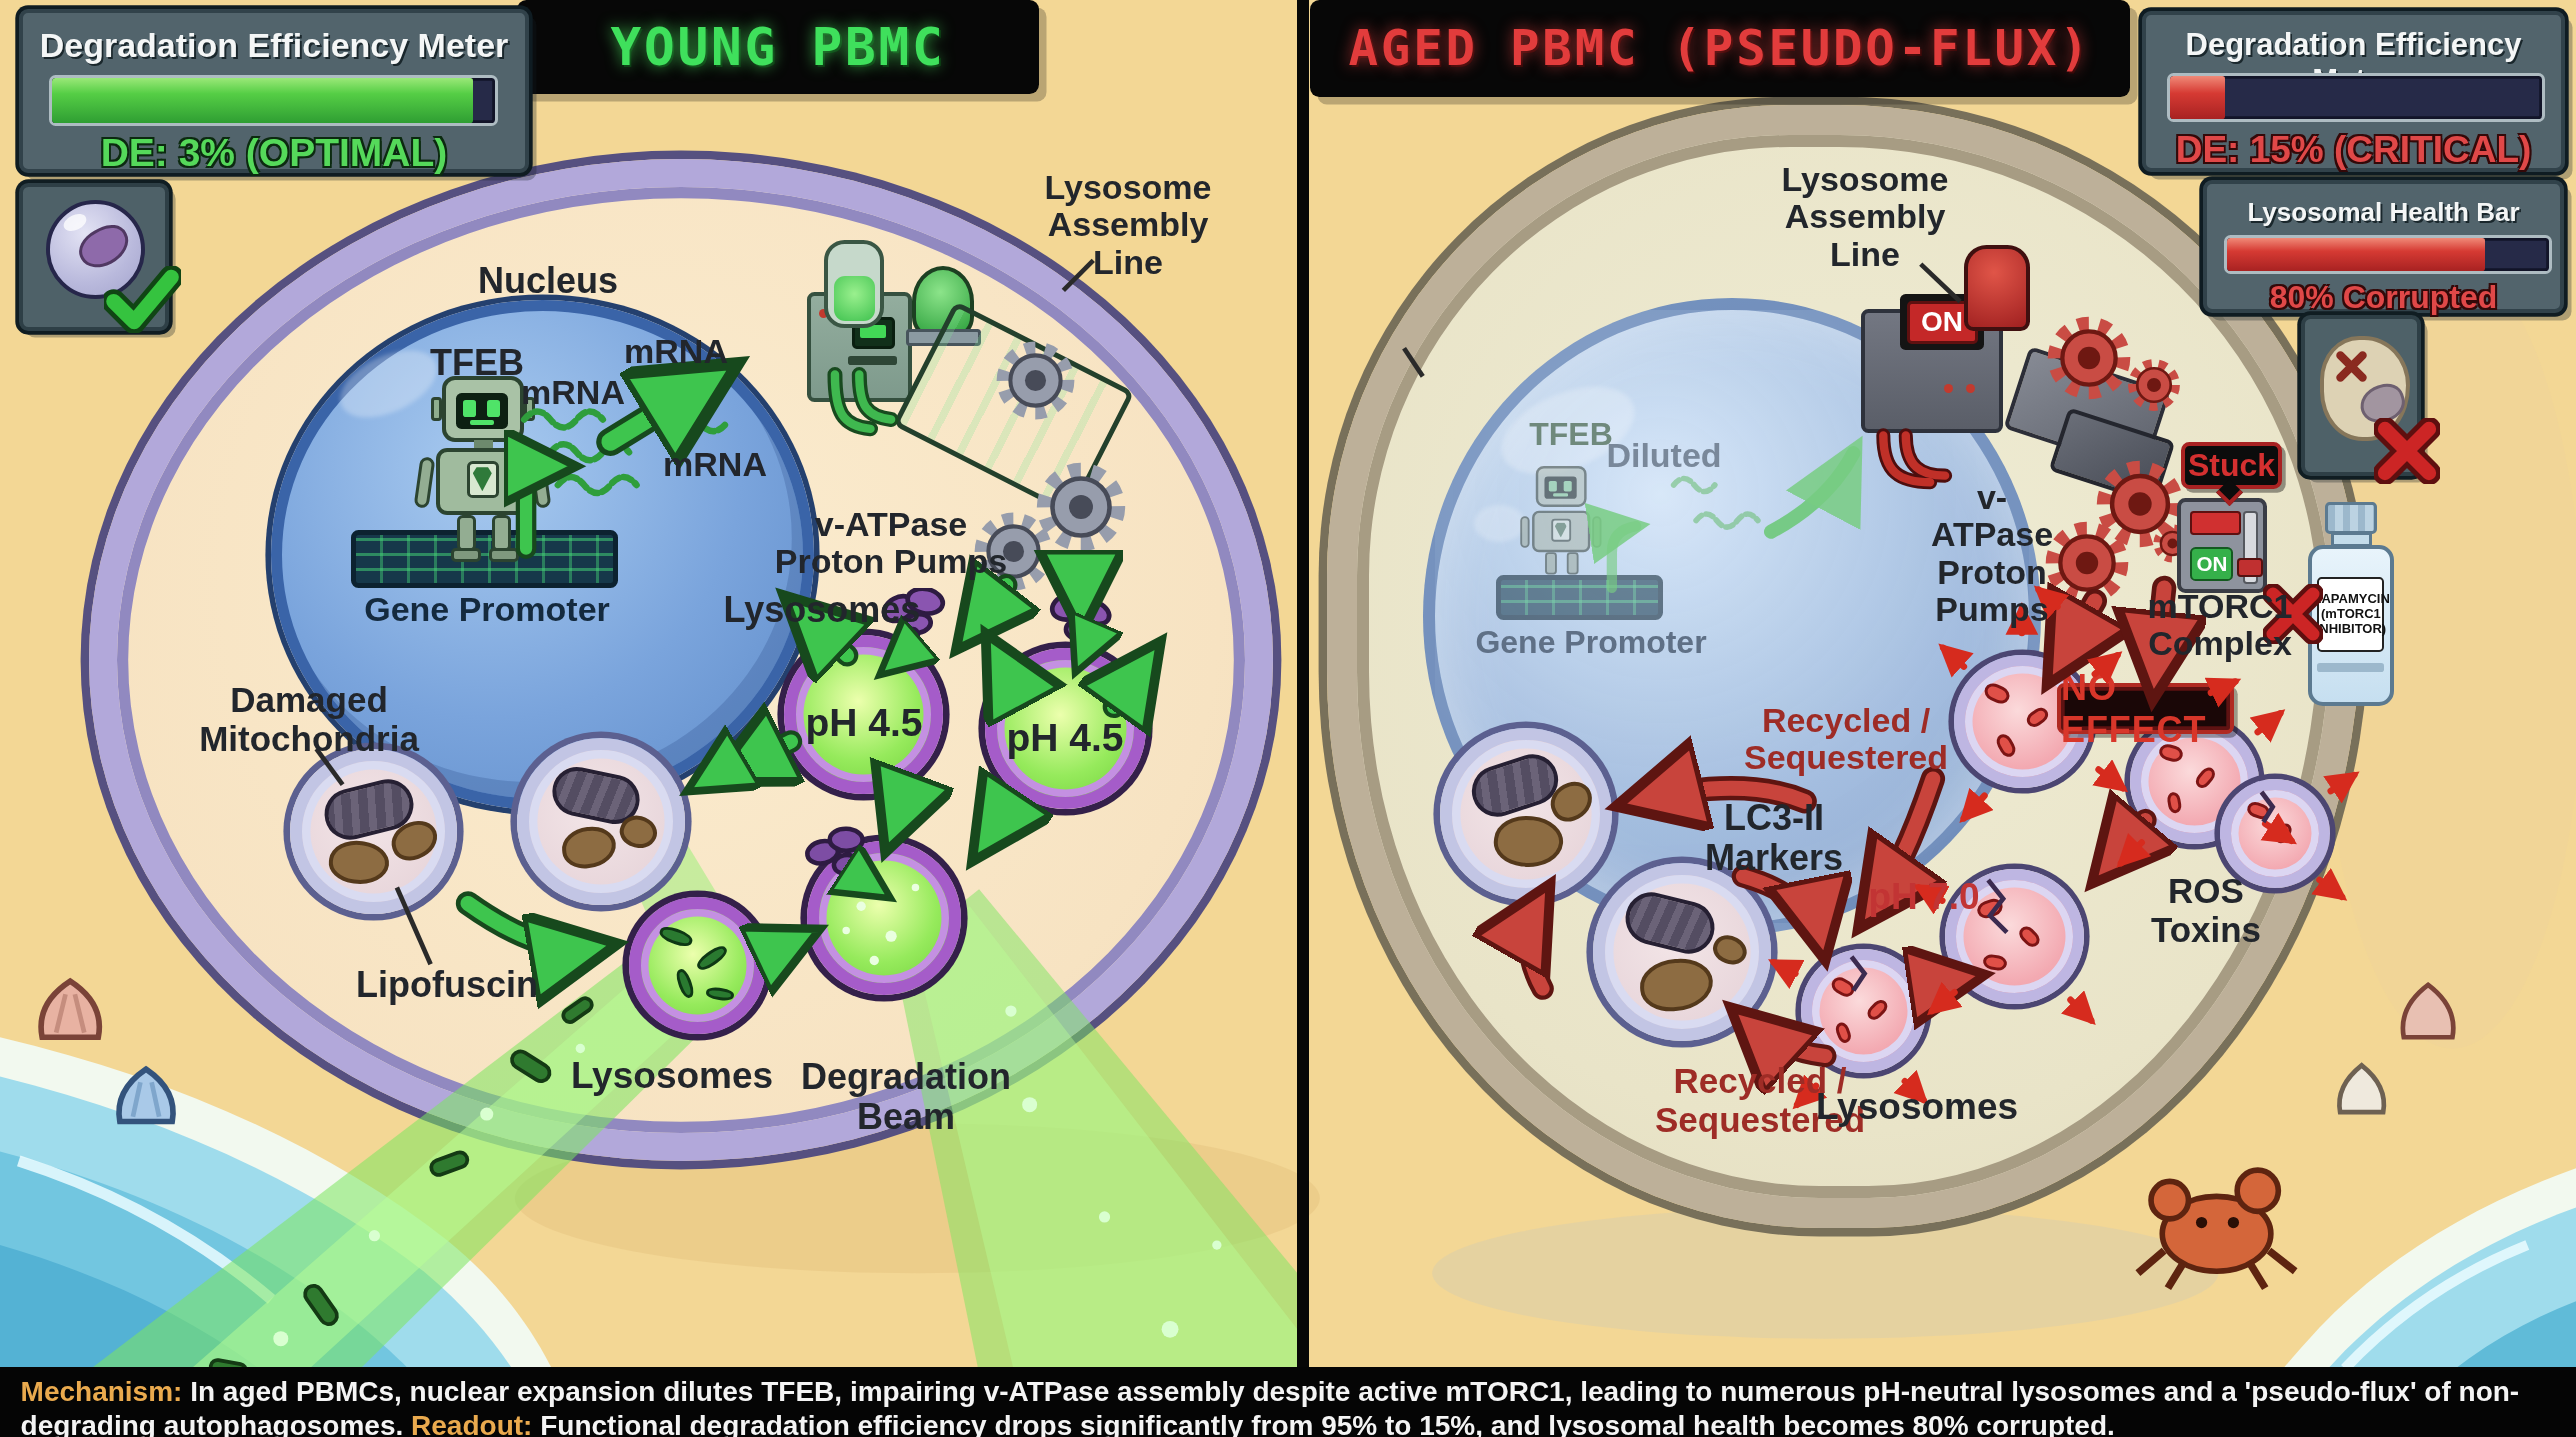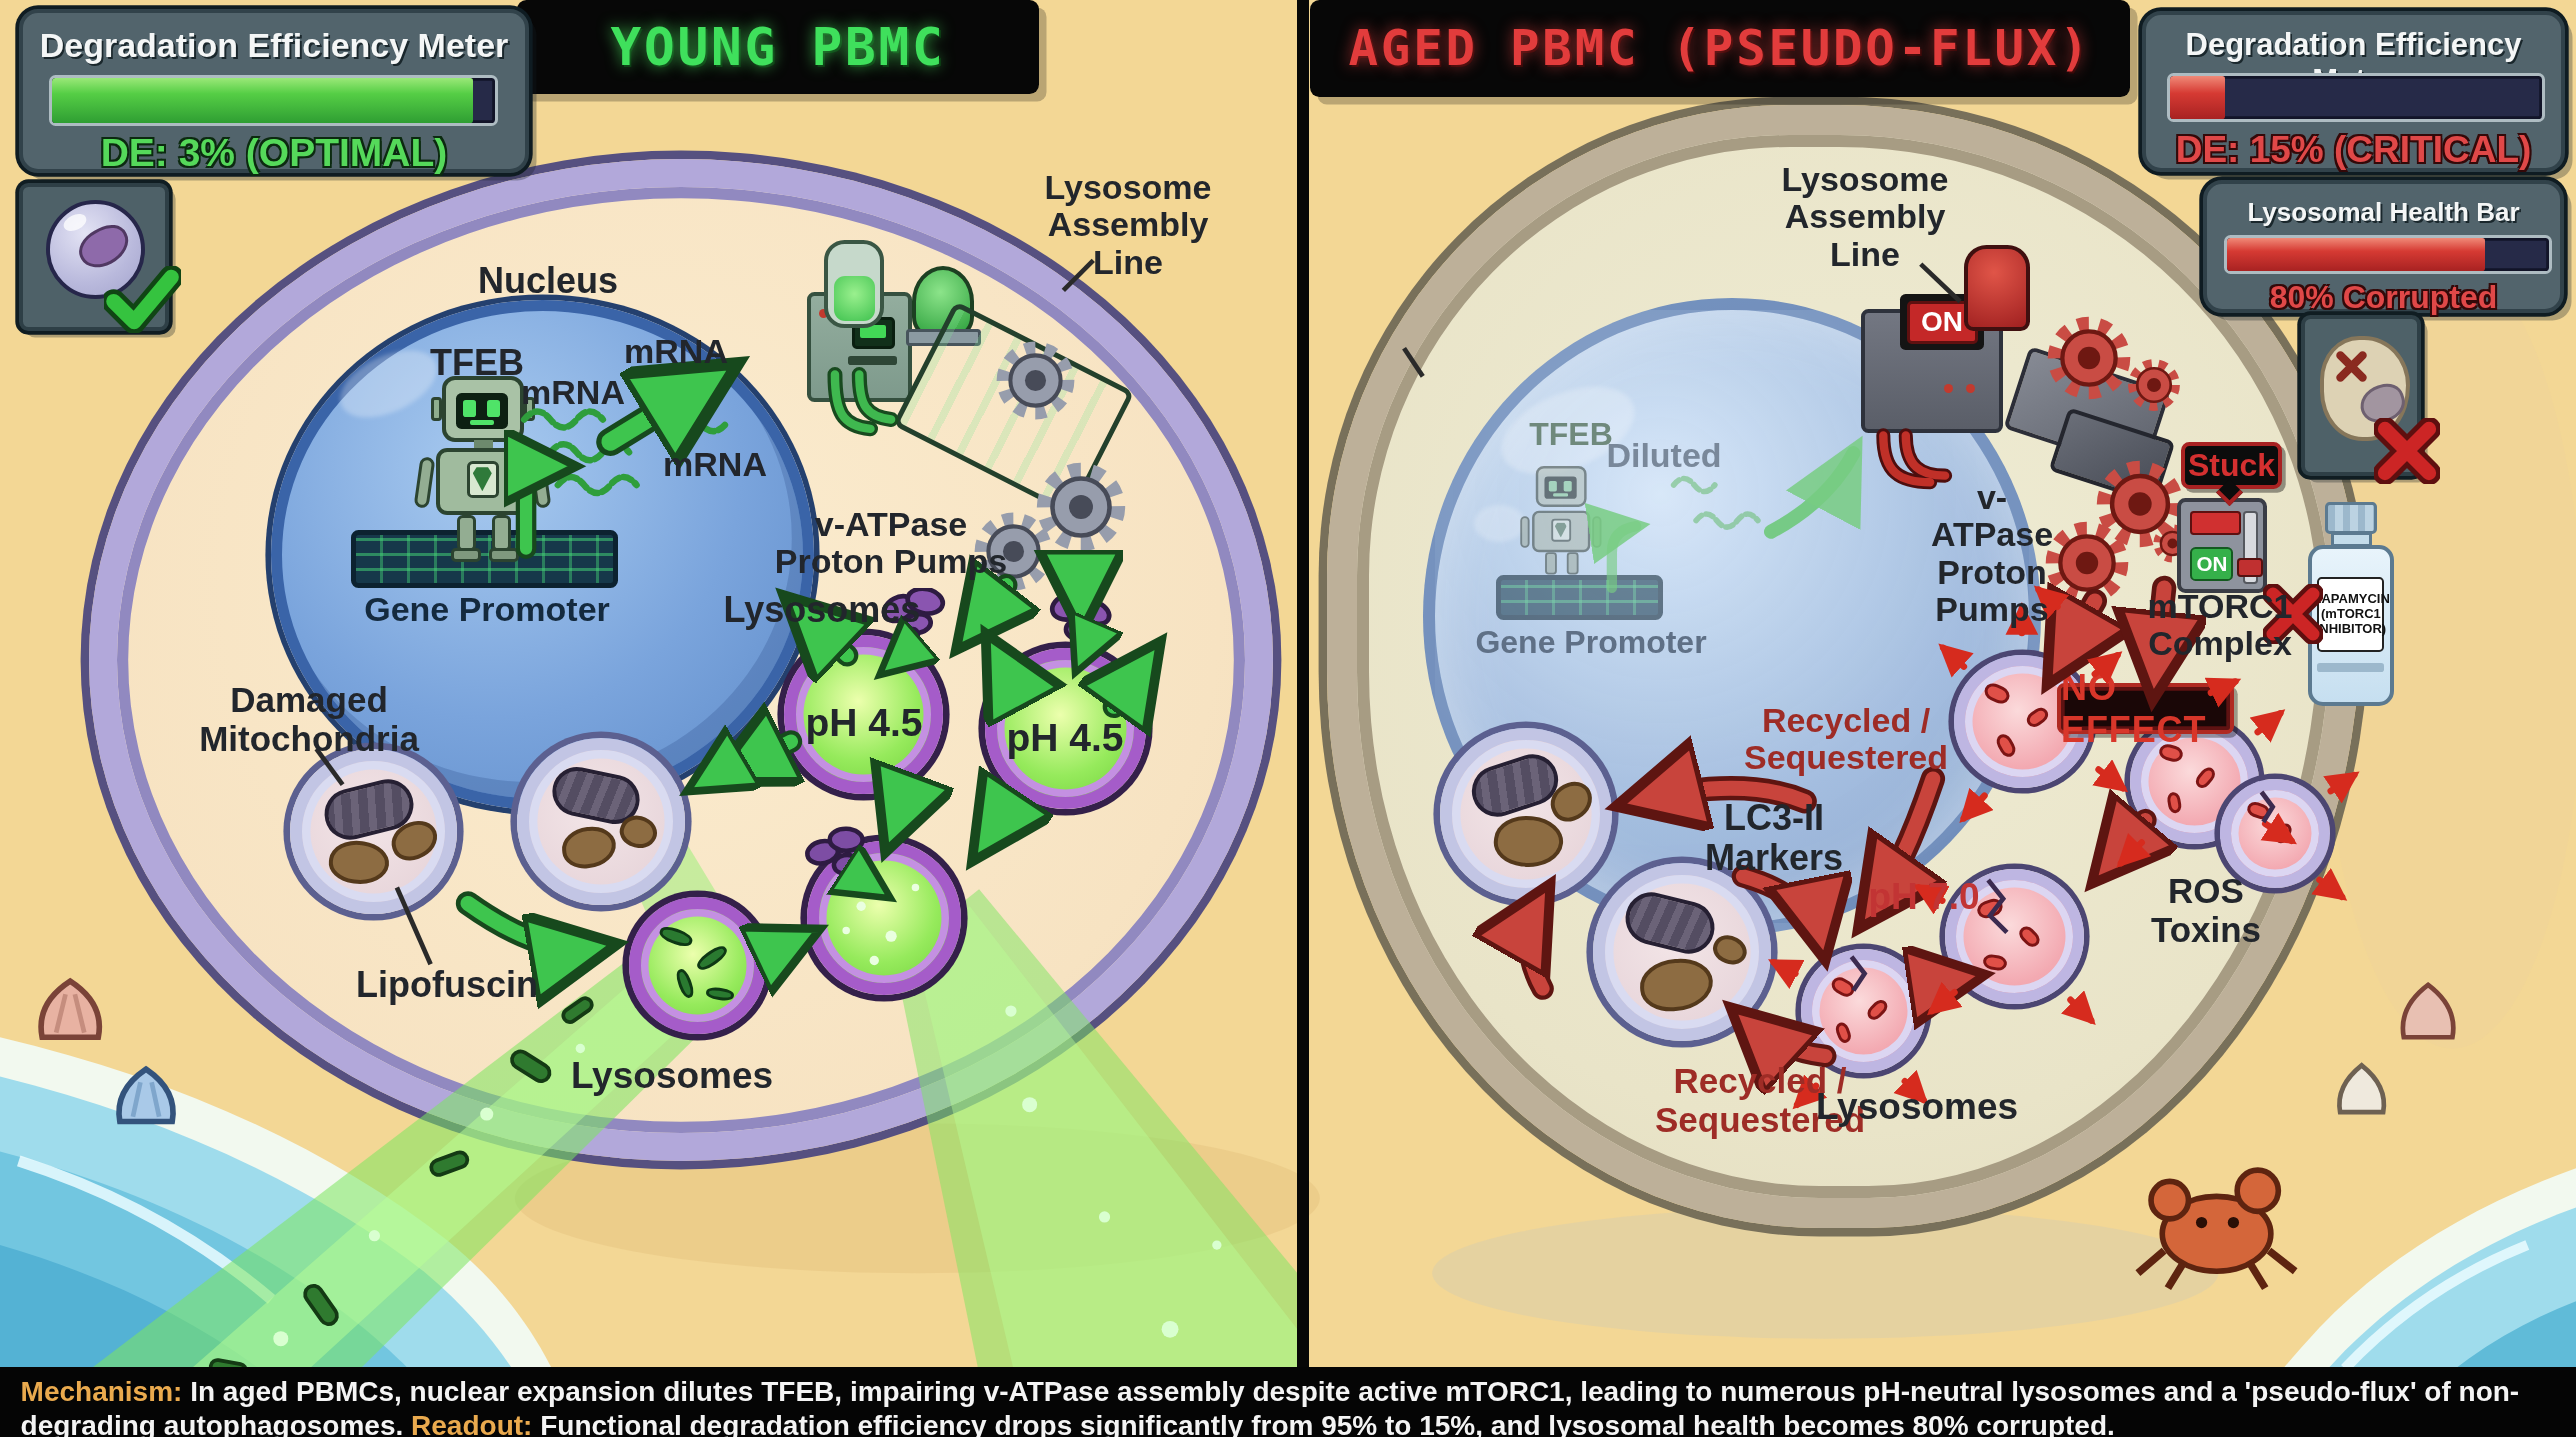--- a/index.html
+++ b/index.html
@@ -33,21 +33,21 @@
   .clys{position:absolute;border-radius:50%;background:radial-gradient(circle at 46% 40%,#fbdadb,#f3aab2 62%,#ec99a4);
     border:11.2px solid #beb6e2;box-shadow:0 0 0 5.6px #4c4672, inset 0 0 0 7.5px #dcd6f2;z-index:3}
   .ves{position:absolute;border-radius:50%;background:radial-gradient(circle at 45% 42%,#f3e5e7,#e8d6db 70%);
     border:12px solid #c2c5e4;box-shadow:0 0 0 6.6px #5c6090, inset 0 0 0 8.4px #d9dbf1;z-index:3}
   .mito{position:absolute;background:repeating-linear-gradient(100deg,#544d62 0 9.4px,#6b6378 9.4px 17px);
     border:4.7px solid #262033;border-radius:28px;z-index:4}
   .lipo{position:absolute;background:#8d6c42;border:4.7px solid #54391b;border-radius:52% 48% 55% 45%;z-index:4}
   .rp{position:absolute;background:#e05048;border:3.7px solid #7c1414;border-radius:46%/60%;z-index:4}
   .gp{position:absolute;background:#2a7a30;border:3.7px solid #0e3814;border-radius:45%;z-index:4}
   
-  .hud{position:absolute;background:#52646c;border:4.7px solid #31424a;border-radius:19px;
+  .hud{position:absolute;background:#52646c;border:4.7px solid #31424a;border-radius:9px;
     box-shadow:0 0 0 3.7px #0f1c22,7.5px 7.5px 0 rgba(20,30,35,.3);z-index:7}
   .hud-title{font-weight:bold;color:#f4f6f6;text-align:center;text-shadow:1.9px 1.9px 0 #1a272c}
   .track{position:absolute;background:#262a48;border:3.7px solid #aebcc2;border-radius:6.6px;box-shadow:inset 0 0 0 2.8px #121428;overflow:hidden}
   .fill{height:100%;border-radius:2.8px}
   .fill.green{background:linear-gradient(180deg,#9ae878 0%,#55ce45 35%,#2f9e33 100%)}
   .fill.red{background:linear-gradient(180deg,#f08a78 0%,#d63a33 40%,#a82222 100%)}
   .hud-val{position:absolute;width:100%;text-align:center;font-weight:bold}
   .hud-val.green{color:#55d95a;text-shadow:1.9px 1.9px 0 #0c2a10,-1.9px -1.9px 0 #0c2a10,1.9px -1.9px 0 #0c2a10,-1.9px 1.9px 0 #0c2a10}
   .hud-val.red{color:#e04848;text-shadow:1.9px 1.9px 0 #330909,-1.9px -1.9px 0 #330909,1.9px -1.9px 0 #330909,-1.9px 1.9px 0 #330909}
   .badge{position:absolute;background:#070707;border-radius:9.4px;display:flex;align-items:center;justify-content:center;
@@ -524,20 +524,21 @@
   <div class="lab" style="left:715px;top:465px;font-size:34px">mRNA</div>
   <div class="lab" style="left:487px;top:610px;font-size:34px;color:#142a3e">Gene Promoter</div>
   <div class="lab" style="left:1128px;top:225px;width:225px;font-size:34px">Lysosome Assembly Line</div>
   <div class="lab" style="left:891px;top:543px;width:234px;font-size:34px">v-ATPase Proton Pumps</div>
   <div class="lab" style="left:822px;top:610px;font-size:36px">Lysosomes</div>
   <div class="lab" style="left:864px;top:723px;font-size:39px">pH 4.5</div>
   <div class="lab" style="left:1065px;top:738px;font-size:39px">pH 4.5</div>
   <div class="lab" style="left:309px;top:719px;width:253px;font-size:35px">Damaged Mitochondria</div>
   <div class="lab" style="left:447px;top:985px;font-size:36px">Lipofuscin</div>
   <div class="lab" style="left:672px;top:1076px;font-size:37px">Lysosomes</div>
+  <div class="lab" style="left:906px;top:1097px;width:234px;font-size:36px">Degradation Beam</div>
 
   <div class="lab fade" style="left:1571px;top:435px;font-size:32px">TFEB</div>
   <div class="lab grey" style="left:1664px;top:456px;font-size:34px">Diluted</div>
   <div class="lab grey" style="left:1591px;top:643px;font-size:32px;color:#5f7086">Gene Promoter</div>
   <div class="lab" style="left:1865px;top:217px;width:225px;font-size:34px">Lysosome Assembly Line</div>
   <div class="lab" style="left:1992px;top:554px;width:150px;font-size:34px">v-ATPase Proton Pumps</div>
   <div class="lab" style="left:2220px;top:625px;width:215px;font-size:34px">mTORC1 Complex</div>
   <div class="lab dred" style="left:1846px;top:739px;width:253px;font-size:34px">Recycled / Sequestered</div>
   <div class="lab" style="left:1774px;top:838px;width:206px;font-size:36px">LC3-II Markers</div>
   <div class="lab red" style="left:1924px;top:897px;font-size:37px">pH 7.0</div>

